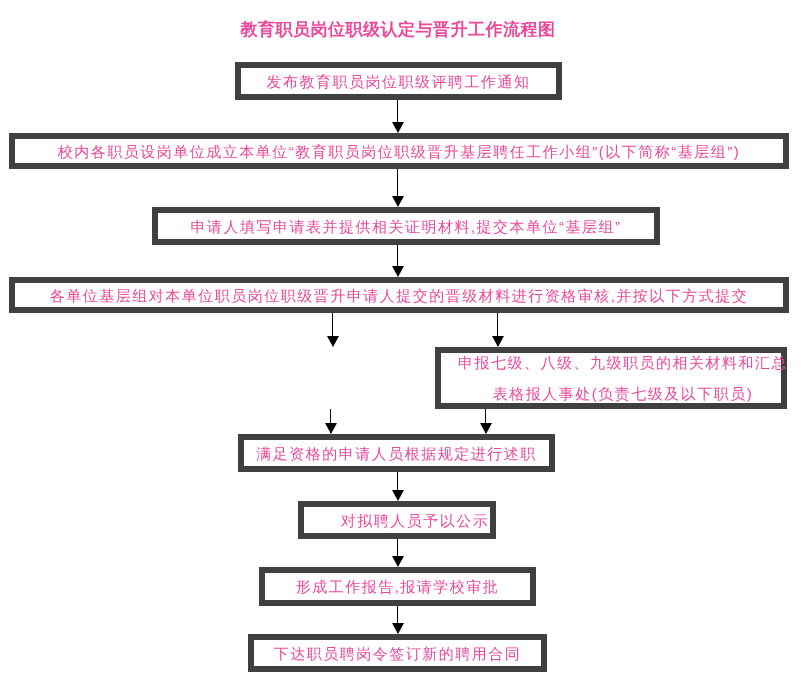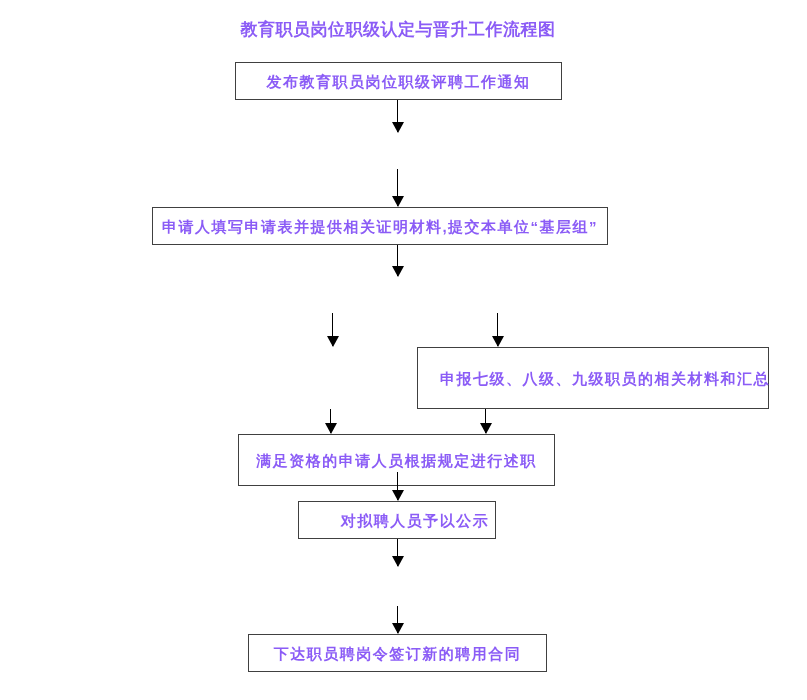--- a/index.html
+++ b/index.html
@@ -6,49 +6,48 @@
     margin: 0;
     padding: 0;
     background: #ffffff;
   }
   .canvas {
     position: relative;
     width: 807px;
     height: 700px;
     background: #ffffff;
     font-family: "Liberation Sans", "DejaVu Sans", sans-serif;
-    color: #8b5cf6;
+    color: #ec4899;
     overflow: hidden;
   }
   .chart-title {
     position: absolute;
     left: 0;
     top: 18px;
     width: 796px;
     text-align: center;
     font-size: 17px;
     font-weight: bold;
     letter-spacing: 0.5px;
     white-space: nowrap;
   }
   .node {
     position: absolute;
     box-sizing: border-box;
-    border: 1px solid #404040;
+    border: 6px solid #404040;
     background: #ffffff;
     display: flex;
     flex-direction: column;
     align-items: center;
     justify-content: center;
     font-size: 15px;
     letter-spacing: 1.5px;
     line-height: 31px;
     text-align: center;
     white-space: nowrap;
-    font-weight: bold;
   }
   .node span { display: block; }
   .connector {
     position: absolute;
     width: 1px;
     background: #000000;
   }
   .connector::after {
     content: "";
     position: absolute;
@@ -67,53 +66,63 @@
 <div class="canvas">
 
   <div class="chart-title">教育职员岗位职级认定与晋升工作流程图</div>
 
   <div class="node" style="left:235px; top:62px; width:327px; height:38px;">
     <span>发布教育职员岗位职级评聘工作通知</span>
   </div>
 
   <div class="connector" style="left:397px; top:100px; height:32px;"></div>
 
+  <div class="node" style="left:9px; top:133px; width:780px; height:36px;">
+    <span>校内各职员设岗单位成立本单位“教育职员岗位职级晋升基层聘任工作小组”(以下简称“基层组”)</span>
+  </div>
 
   <div class="connector" style="left:397px; top:169px; height:37px;"></div>
 
-  <div class="node" style="left:152px; top:207px; width:456px; height:38px;">
+  <div class="node" style="left:152px; top:207px; width:508px; height:38px;">
     <span>申请人填写申请表并提供相关证明材料,提交本单位“基层组”</span>
   </div>
 
   <div class="connector" style="left:397px; top:245px; height:31px;"></div>
 
+  <div class="node" style="left:9px; top:277px; width:780px; height:36px;">
+    <span>各单位基层组对本单位职员岗位职级晋升申请人提交的晋级材料进行资格审核,并按以下方式提交</span>
+  </div>
 
   <div class="connector" style="left:332px; top:313px; height:33px;"></div>
   <div class="connector" style="left:497px; top:313px; height:33px;"></div>
 
 
-  <div class="node" style="left:417px; top:347px; width:352px; height:62px;padding-left:24px;">
+  <div class="node" style="left:435px; top:347px; width:352px; height:62px;padding-left:24px;">
     <span>申报七级、八级、九级职员的相关材料和汇总</span>
+    <span>表格报人事处(负责七级及以下职员)</span>
   </div>
 
   <div class="connector" style="left:330px; top:409px; height:24px;"></div>
   <div class="connector" style="left:485px; top:409px; height:24px;"></div>
 
-  <div class="node" style="left:238px; top:434px; width:317px; height:52px;">
+  <div class="node" style="left:238px; top:434px; width:317px; height:38px;">
     <span>满足资格的申请人员根据规定进行述职</span>
   </div>
 
   <div class="connector" style="left:397px; top:472px; height:28px;"></div>
 
   <div class="node" style="left:298px; top:501px; width:198px; height:38px;padding-left:36px;">
     <span>对拟聘人员予以公示</span>
   </div>
 
   <div class="connector" style="left:397px; top:539px; height:27px;"></div>
 
+  <div class="node" style="left:259px; top:567px; width:277px; height:39px;">
+    <span>形成工作报告,报请学校审批</span>
+  </div>
 
   <div class="connector" style="left:397px; top:606px; height:27px;"></div>
 
   <div class="node" style="left:248px; top:634px; width:299px; height:38px;">
     <span>下达职员聘岗令签订新的聘用合同</span>
   </div>
 
 </div>
 
 </body></html>

